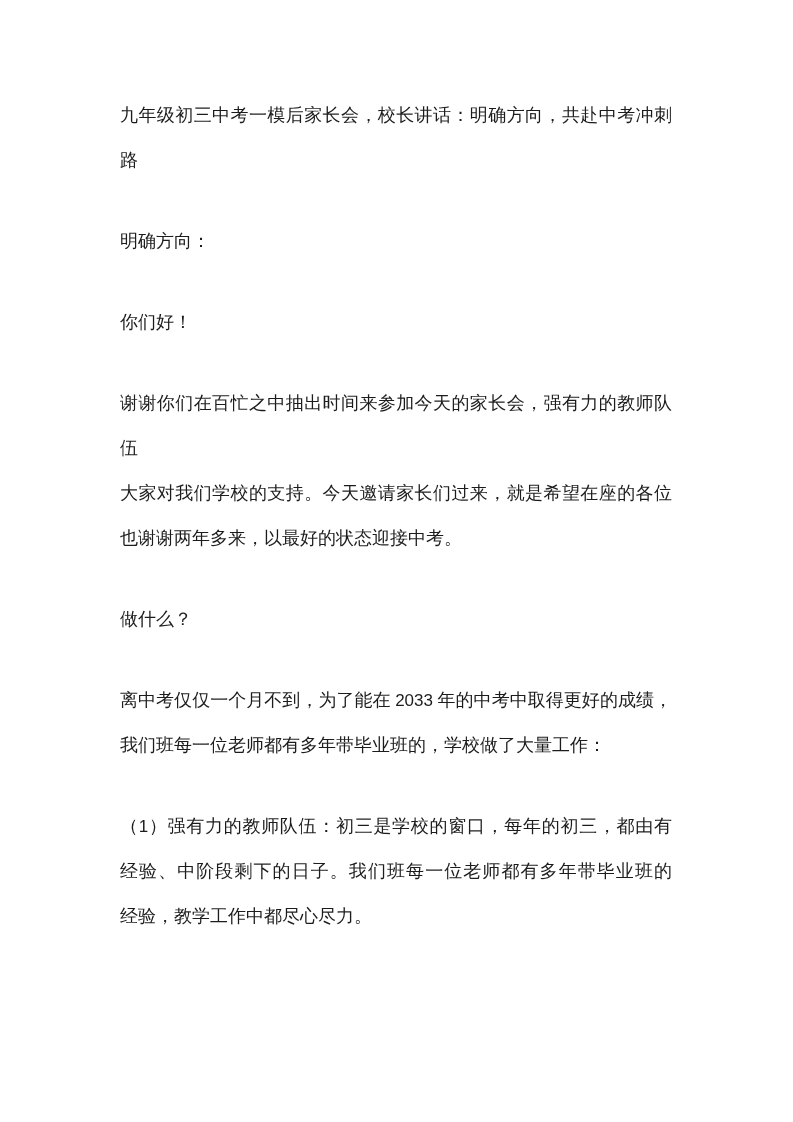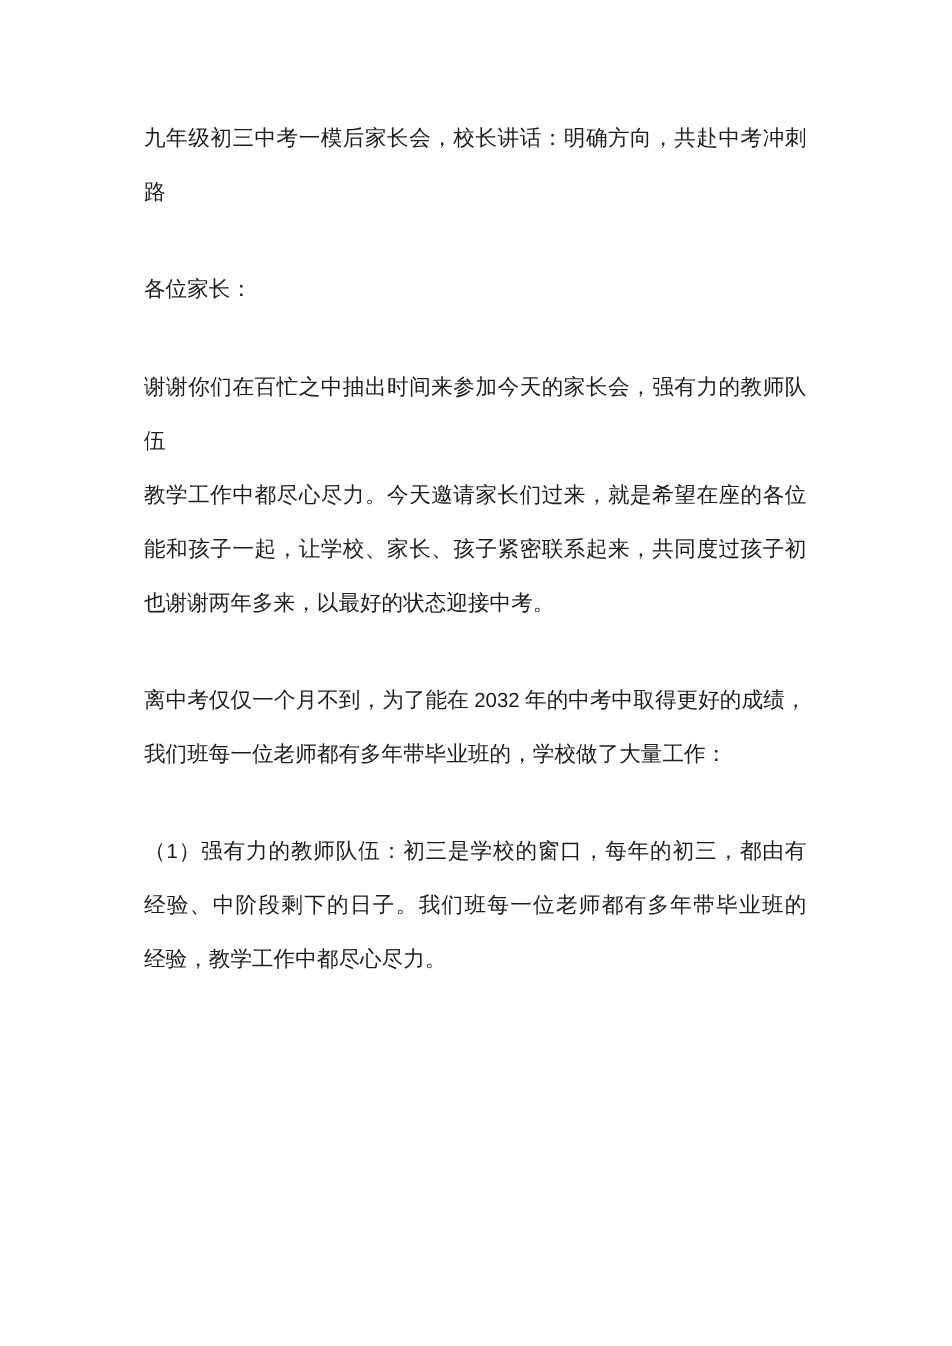--- a/index.html
+++ b/index.html
@@ -45,32 +45,35 @@
 </head>
 <body>
 
 <div class="page">
   <div>
       <div class="paragraph">
         <div class="line">九年级初三中考一模后家长会，校长讲话：明确方向，共赴中考冲刺</div>
         <div class="line last">路</div>
       </div>
       <div class="paragraph">
-        <div class="line last">各位家长：</div>
+        <div class="line last">明确方向：</div>
+      </div>
+      <div class="paragraph">
+        <div class="line last">你们好！</div>
       </div>
       <div class="paragraph">
         <div class="line">谢谢你们在百忙之中抽出时间来参加今天的家长会，强有力的教师队伍</div>
-        <div class="line">教学工作中都尽心尽力。今天邀请家长们过来，就是希望在座的各位</div>
-        <div class="line">能和孩子一起，让学校、家长、孩子紧密联系起来，共同度过孩子初</div>
+        <div class="line">大家对我们学校的支持。今天邀请家长们过来，就是希望在座的各位</div>
         <div class="line last">也谢谢两年多来，以最好的状态迎接中考。</div>
       </div>
       <div class="paragraph">
+        <div class="line last">做什么？</div>
       </div>
       <div class="paragraph">
-        <div class="line">离中考仅仅一个月不到，为了能在 <span class="num">2032</span> 年的中考中取得更好的成绩，</div>
+        <div class="line">离中考仅仅一个月不到，为了能在 <span class="num">2033</span> 年的中考中取得更好的成绩，</div>
         <div class="line last">我们班每一位老师都有多年带毕业班的，学校做了大量工作：</div>
       </div>
       <div class="paragraph">
         <div class="line">（<span class="num">1</span>）强有力的教师队伍：初三是学校的窗口，每年的初三，都由有</div>
         <div class="line">经验、中阶段剩下的日子。我们班每一位老师都有多年带毕业班的</div>
         <div class="line last">经验，教学工作中都尽心尽力。</div>
       </div>
     </div>
 </div>
 

